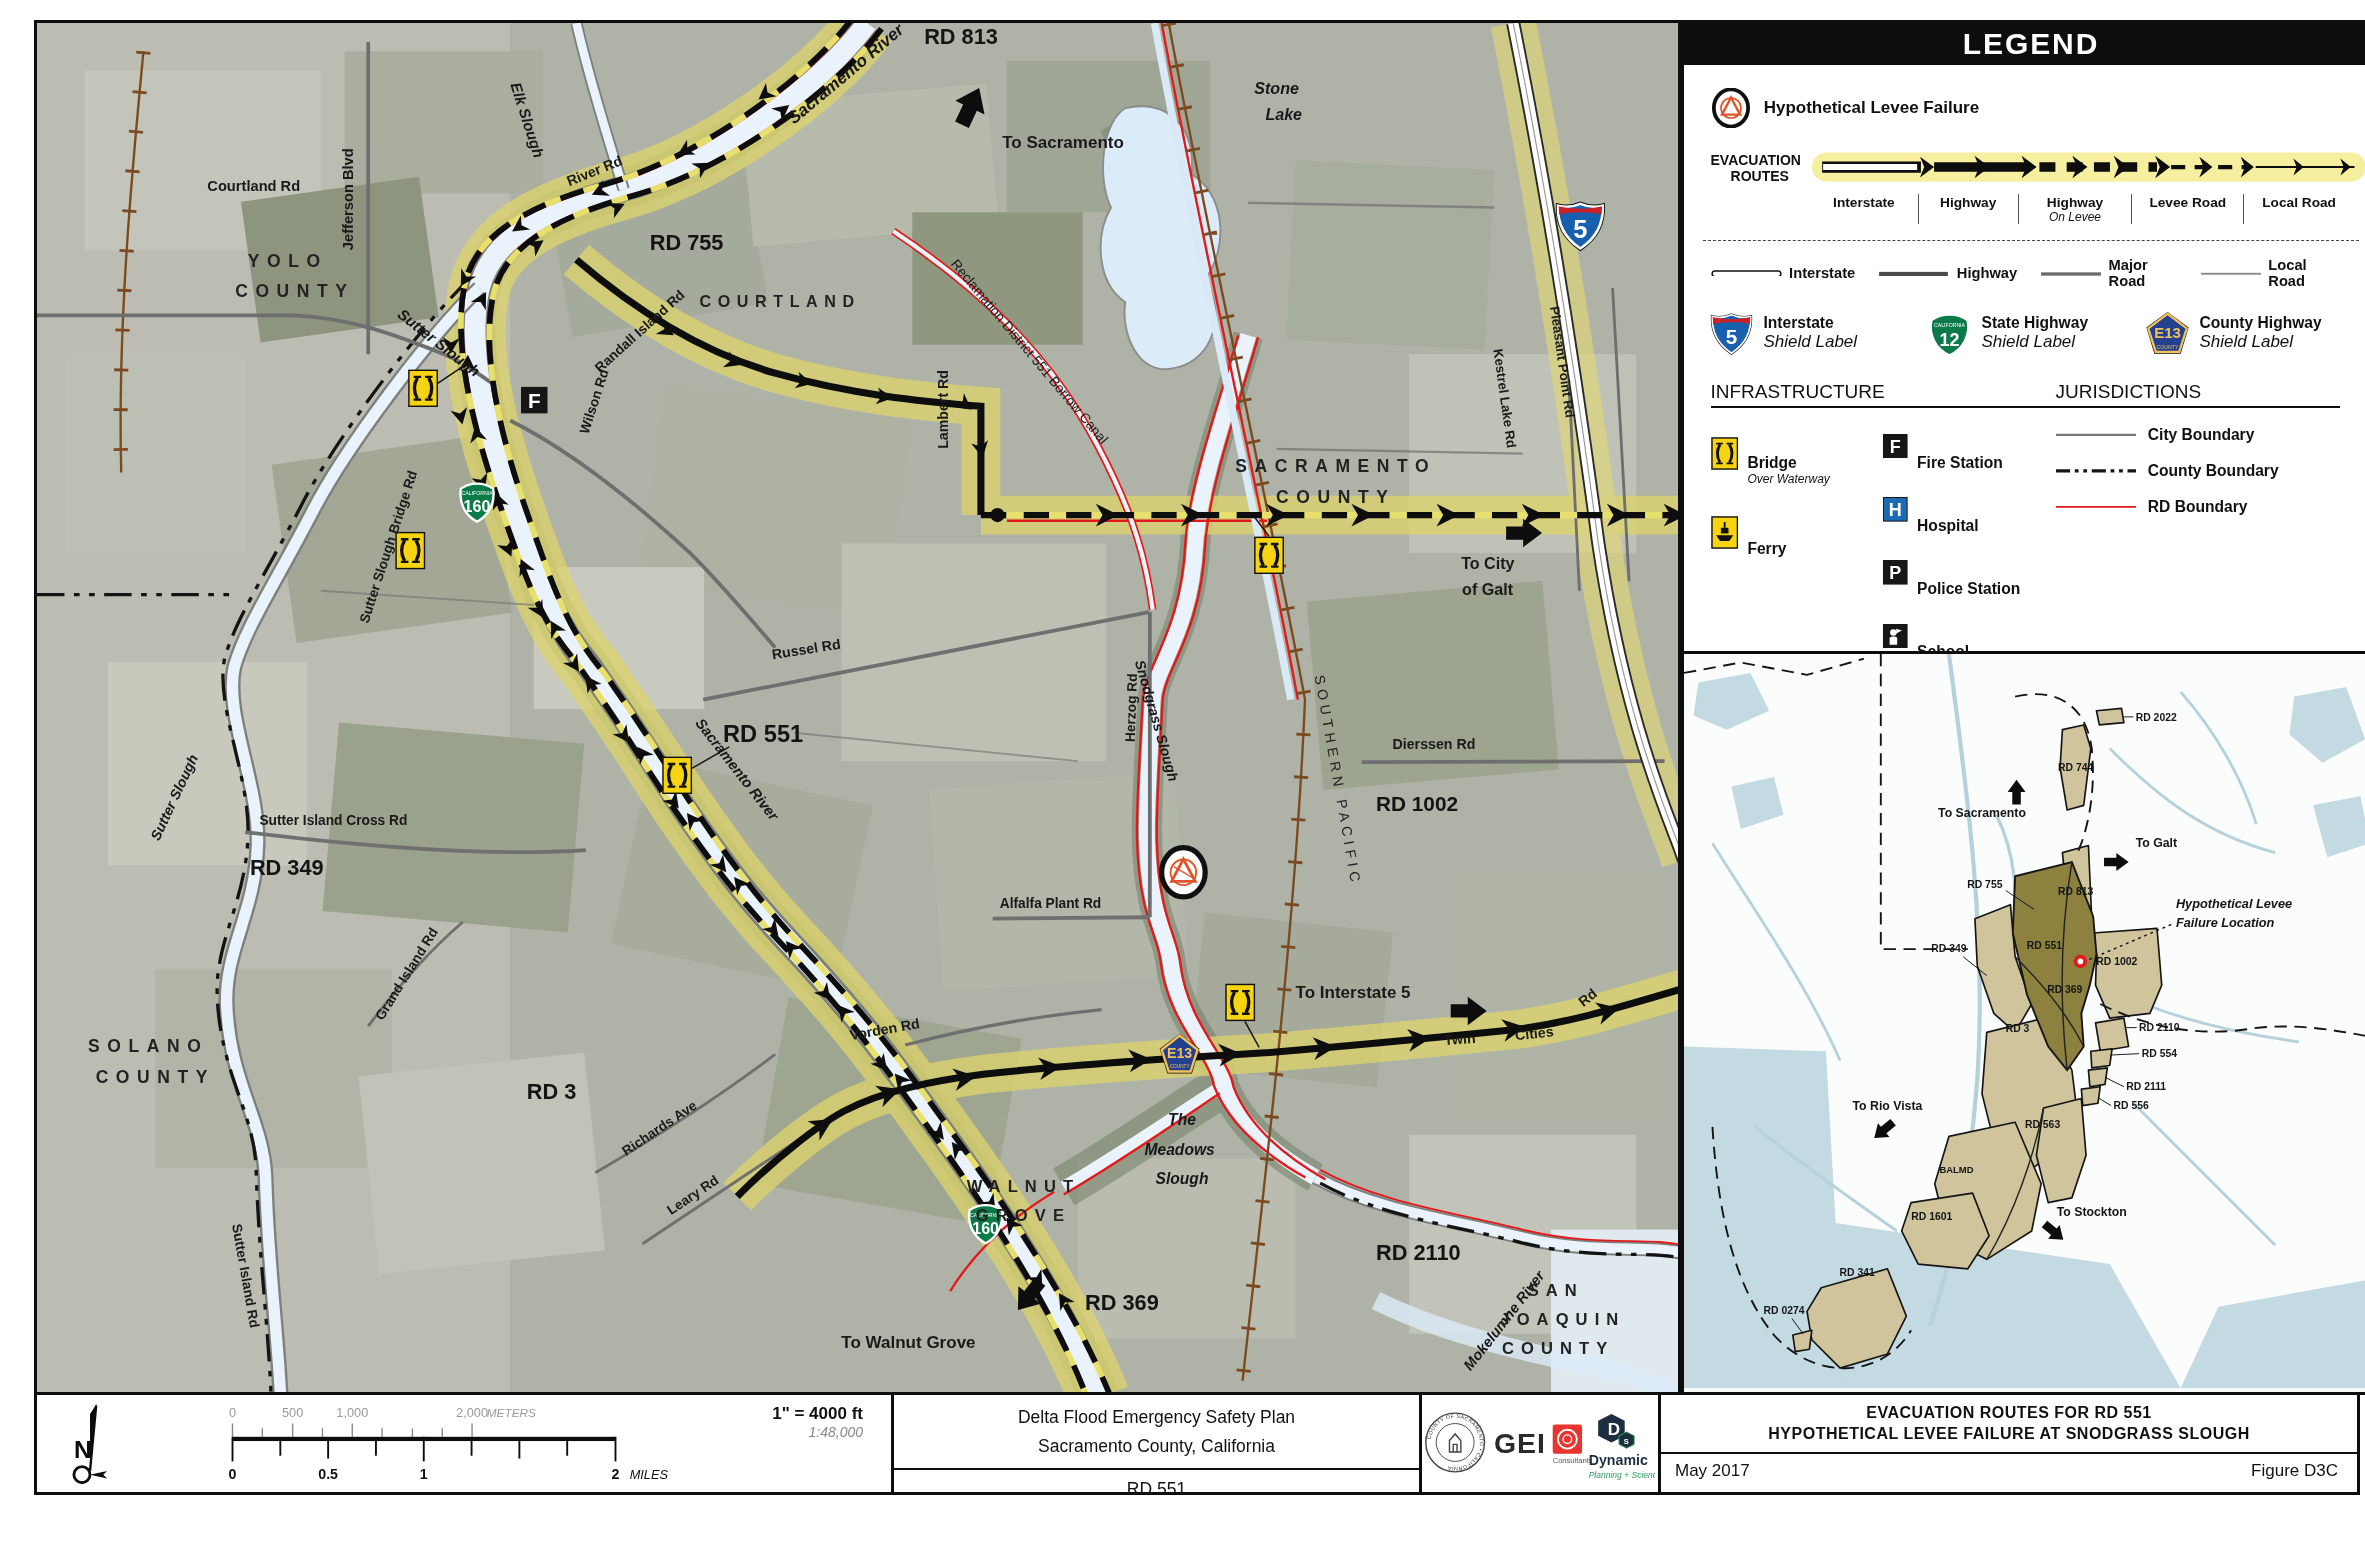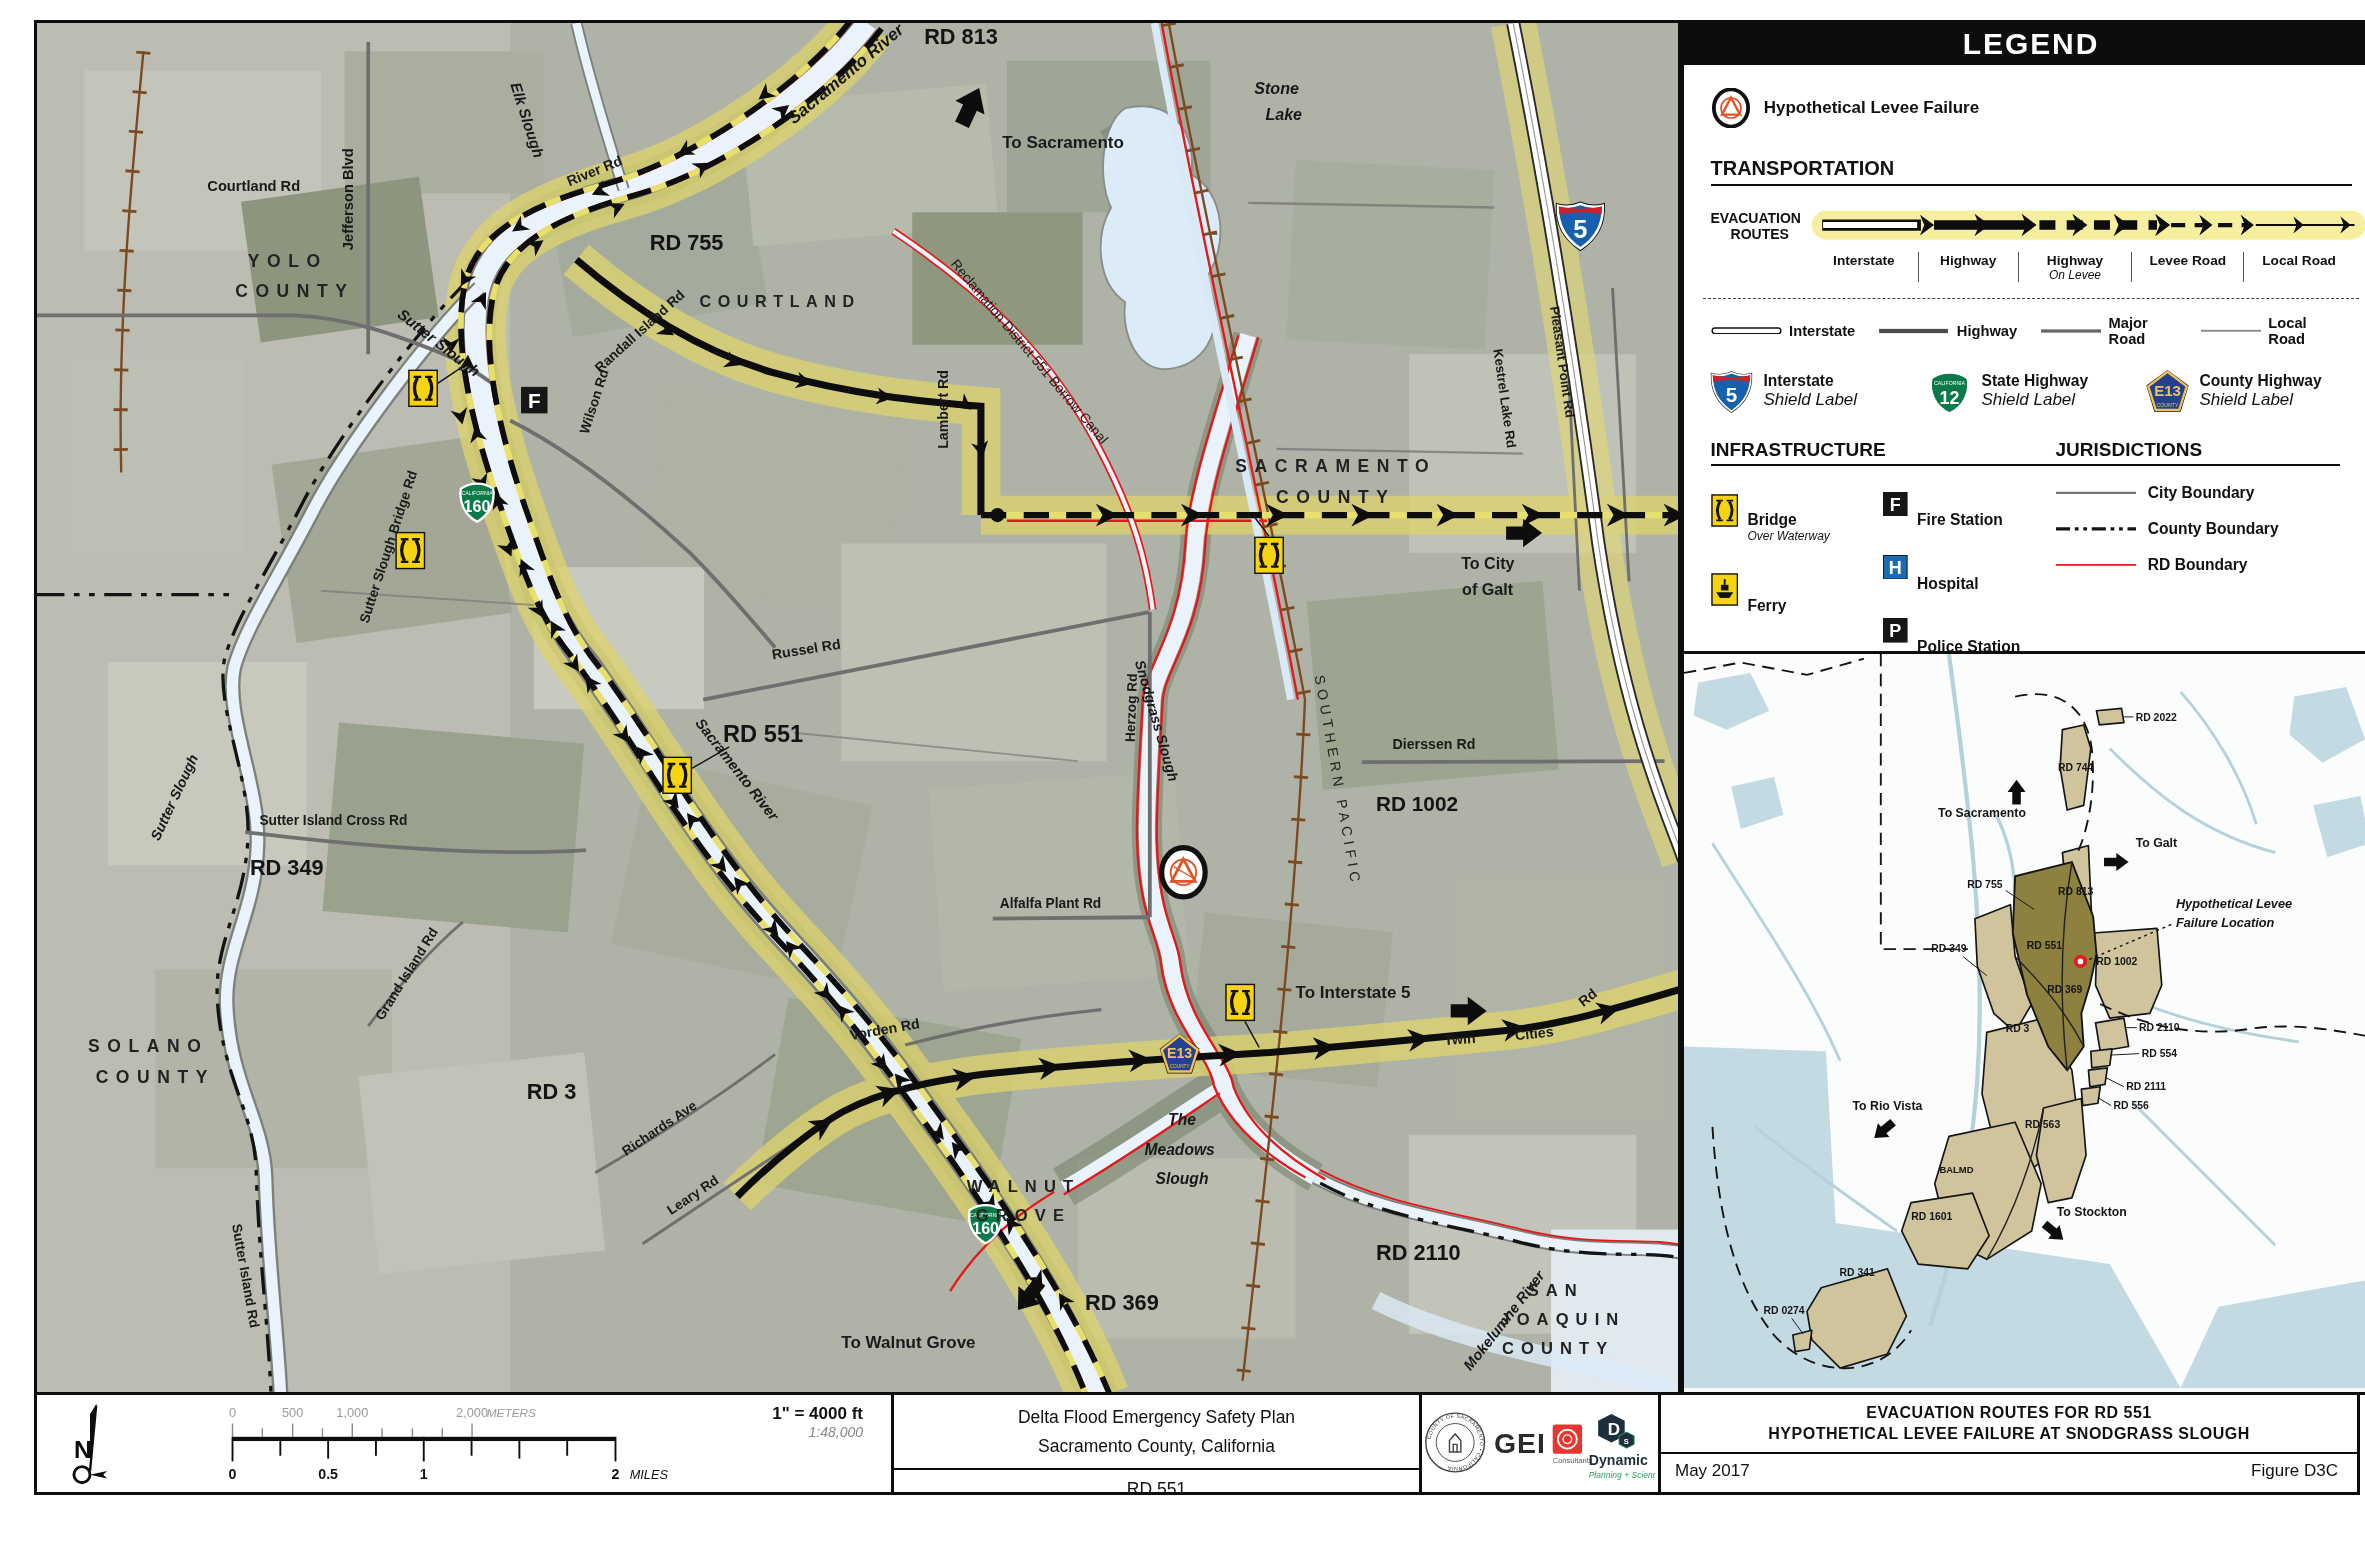--- a/index.html
+++ b/index.html
@@ -41,21 +41,21 @@
   .rc-item .lbl { font-size:14.7px; font-weight:bold; margin-left:7.6px; }
   .rc-line { width:71px; height:6.6px; position:relative; }
   .shield-row { display:flex; margin:21px 4.7px 0 24px; }
   .shield-item { display:flex; align-items:center; width:218px; }
   .shield-item .txt { margin-left:8.5px; }
   .shield-item .lbl { font-size:15.6px; font-weight:bold; }
   .shield-item .sub { font-size:17px; font-style:italic; }
   .lg-cols { display:flex; margin:24.6px 19px 0 26.5px; }
   .lg-col-infra { width:345px; }
   .lg-col-juris { width:284px; }
-  .lg-colhead { font-size:19px; font-weight:bold; border-bottom:2.8px solid #0d0d0d; padding-bottom:2.8px; }
+  .lg-colhead { font-size:19px; font-weight:normal; border-bottom:2.8px solid #0d0d0d; padding-bottom:2.8px; }
   .inf-row { display:flex; align-items:center; margin-top:12.3px; }
   .inf-row .txt { margin-left:9.5px;margin-top:33px; }
   .inf-row .lbl { font-size:15.6px; font-weight:bold; }
   .inf-row .sub { font-size:12px; font-style:italic; }
   .inf-two-col { display:flex; }
   .inf-c { width:50%; }
   .jur-row { display:flex; align-items:center; margin-top:18px; }
   .jur-row .lbl { font-size:15.6px; font-weight:bold; margin-left:12.3px; }
   .jur-sample { width:80px; }
 
@@ -411,21 +411,20 @@
 
       <div class="lg-failure">
         <svg width="40" height="40" viewBox="0 0 84 84">
           <ellipse cx="42" cy="42" rx="36" ry="39" fill="#fff" stroke="#101010" stroke-width="8"></ellipse>
           <circle cx="42" cy="42" r="21" fill="none" stroke="#e0542a" stroke-width="3.5"></circle>
           <path d="M42,20 L61,56 L23,56 Z" fill="none" stroke="#e0542a" stroke-width="5"></path>
         </svg>
         <div class="txt">Hypothetical Levee Failure</div>
       </div>
 
-      <div class="lg-sec transport">TRANSPORTATION</div>
 
       <div class="evac-row">
         <div class="evac-lbl">
           <div>EVACUATION</div>
           <div style="text-align:center">ROUTES</div>
         </div>
         <svg width="563" height="52" viewBox="0 0 1190 110">
           <rect x="6" y="22" width="1178" height="62" rx="31" fill="#f6ef9f"></rect>
           <line x1="28" y1="53" x2="238" y2="53" stroke="#0d0d0d" stroke-width="24"></line>
           <line x1="30" y1="53" x2="230" y2="53" stroke="#ffffff" stroke-width="13"></line>

